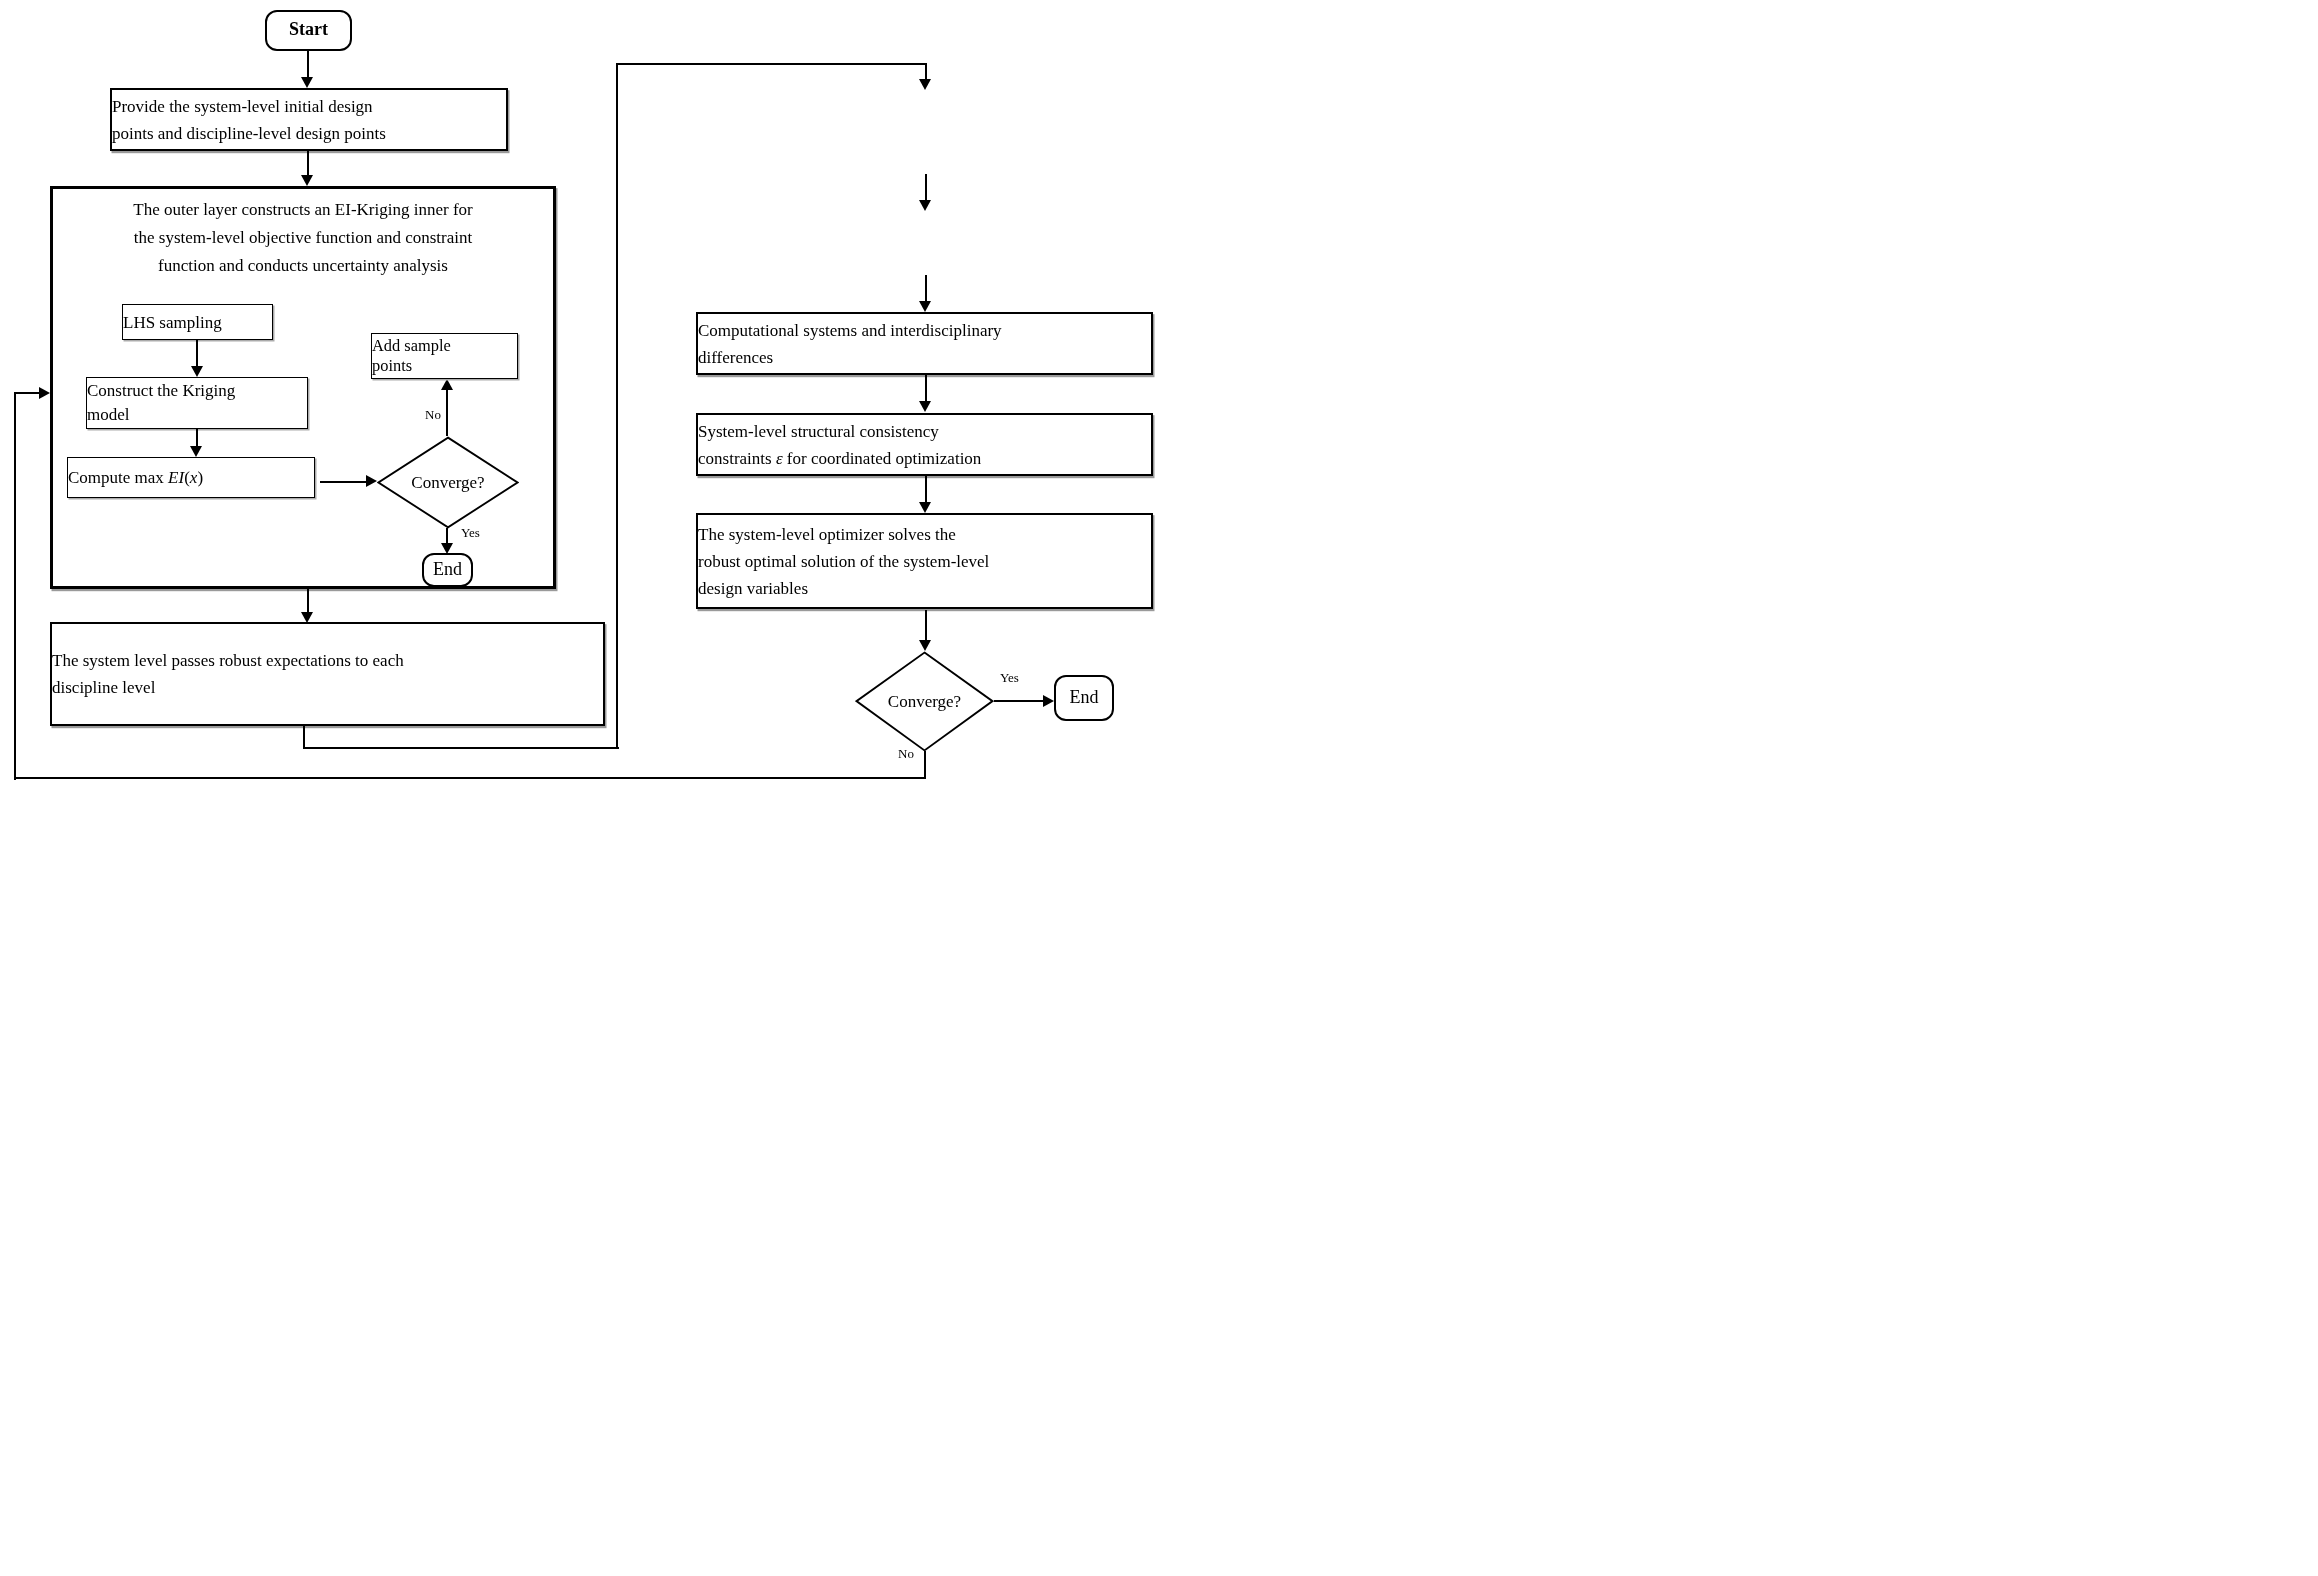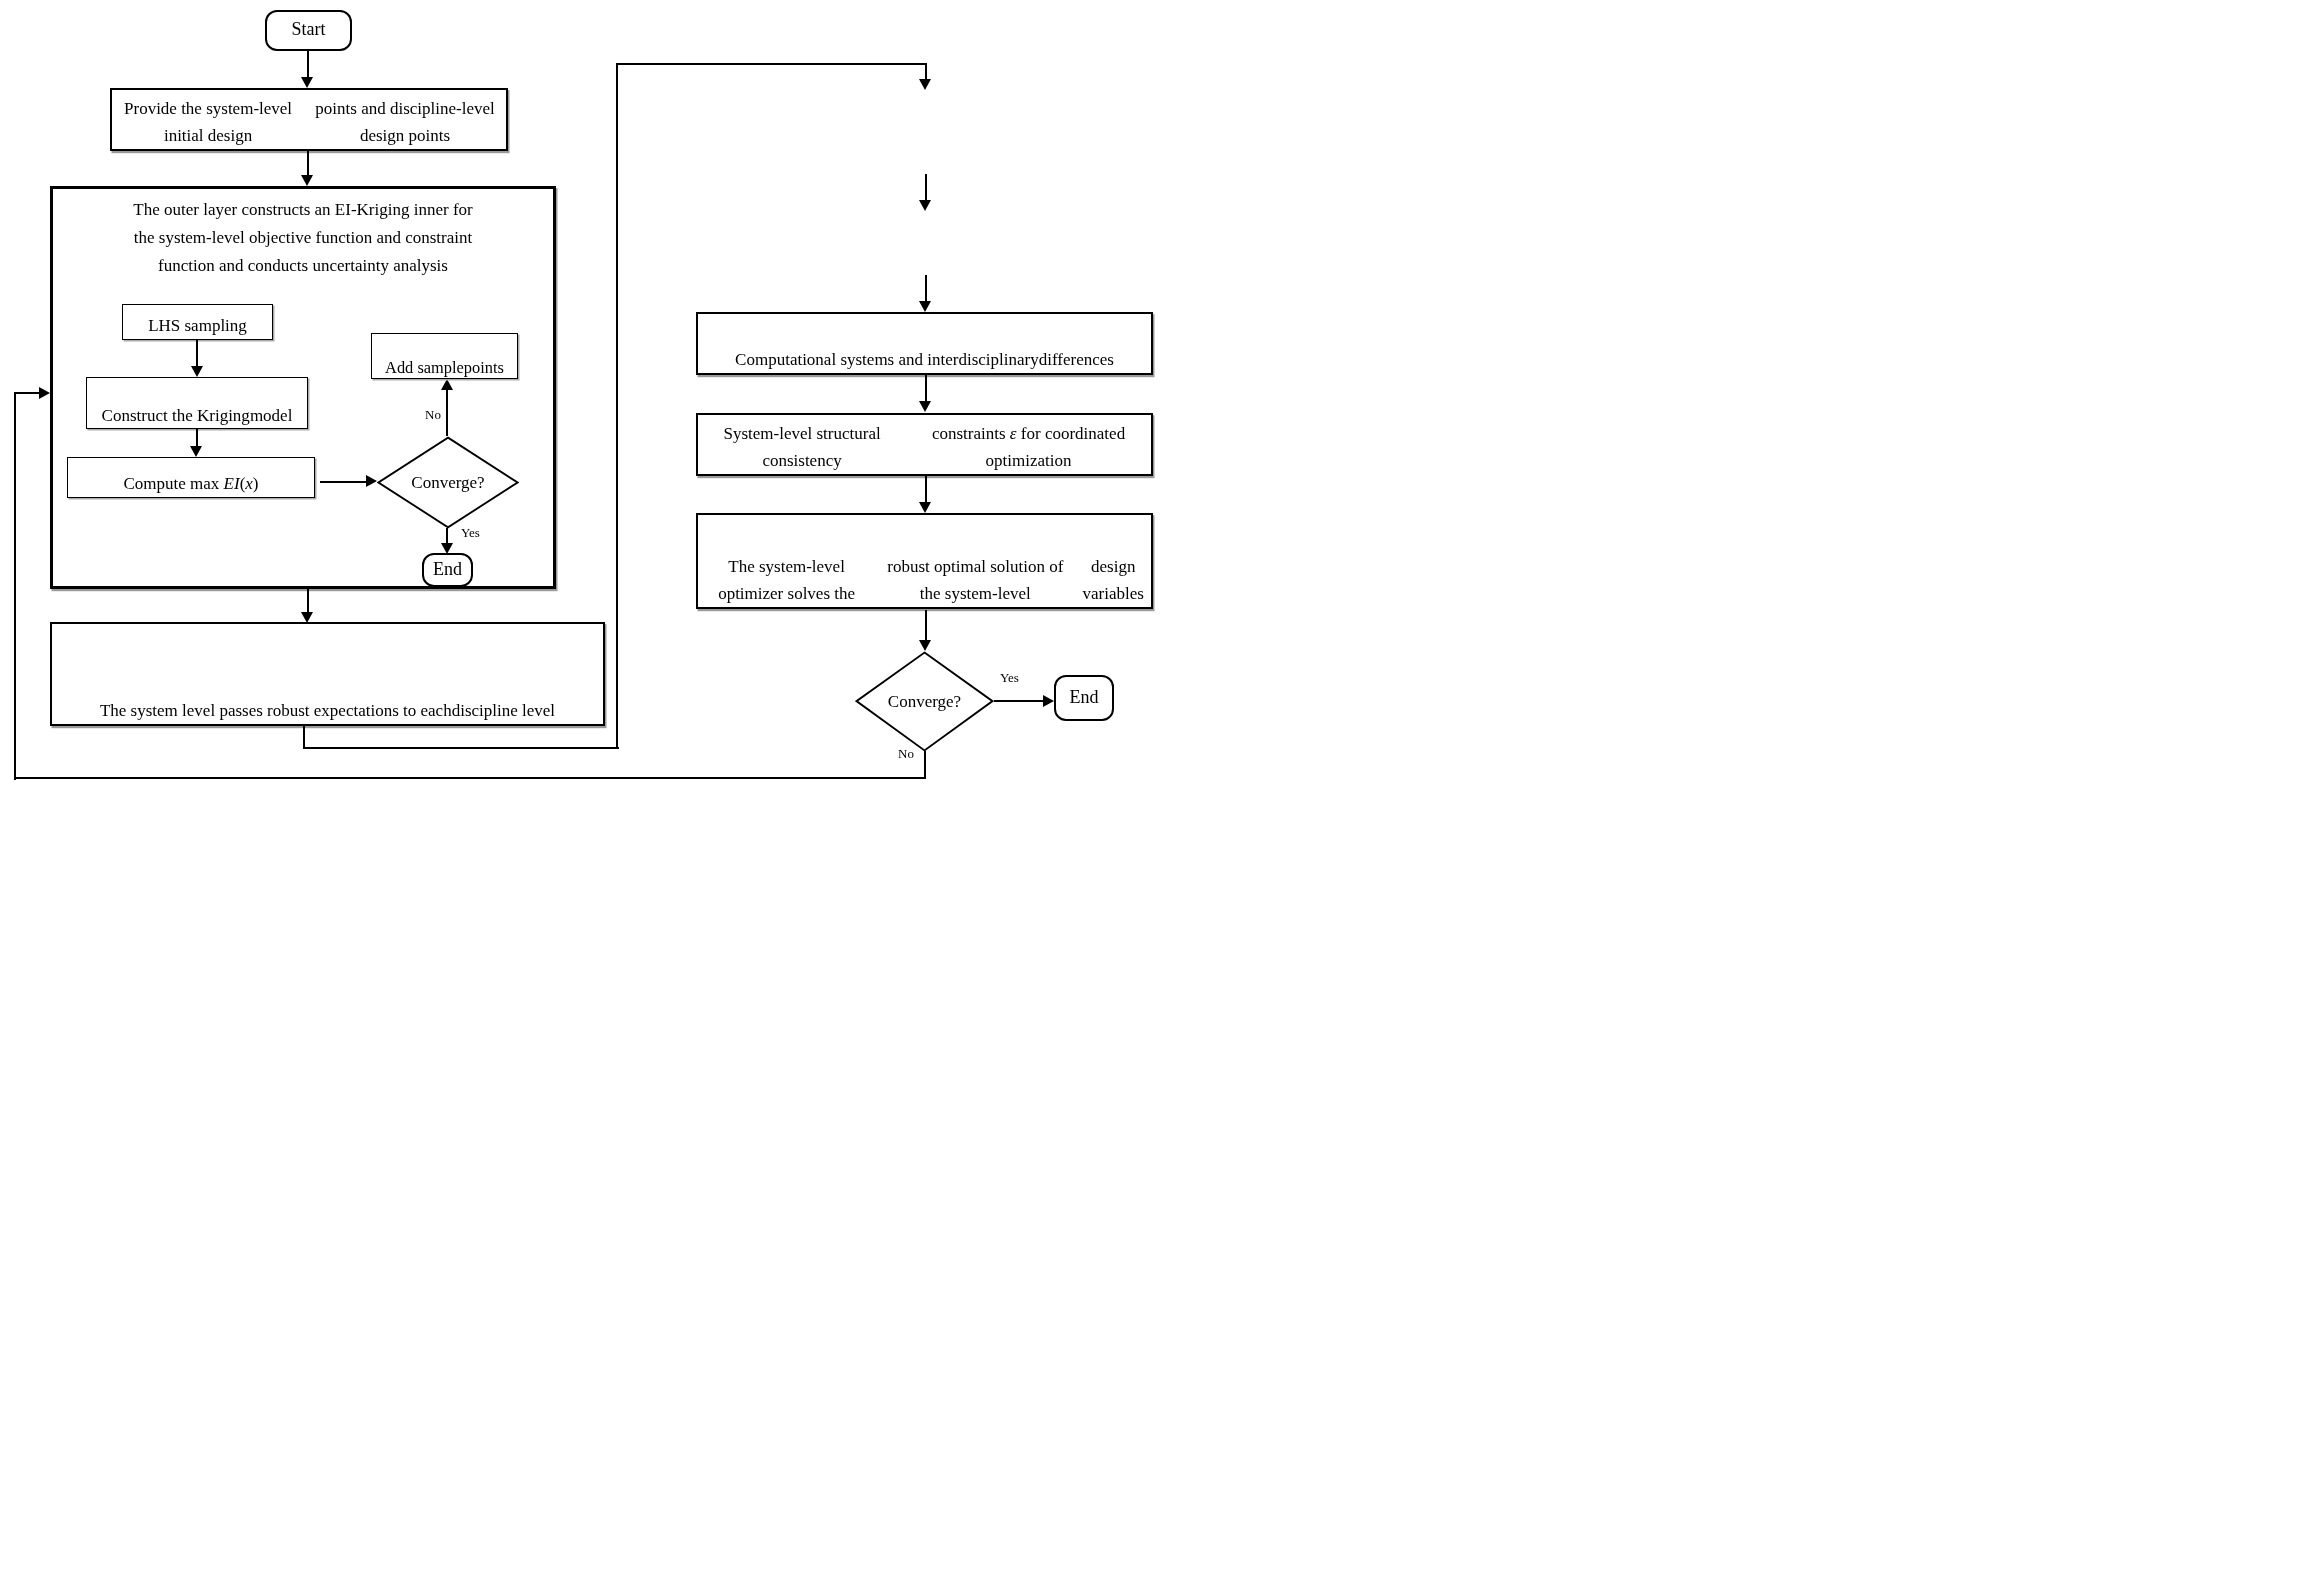--- a/index.html
+++ b/index.html
@@ -1,20 +1,20 @@
 <!DOCTYPE html>
 <html style="font-size:12px"><head>
 <meta charset="utf-8">
 <style>
   html,body{margin:0;padding:0;background:#ffffff;}
   body{font-family:"Liberation Serif","DejaVu Serif",serif;color:#000;}
   .canvas{position:relative;width:1160px;height:788px;background:#fff;overflow:hidden;}
   
   .pbox{position:absolute;background:#fff;border:2.2px solid #000;box-sizing:border-box;
-        display:flex;flex-direction:row;align-items:flex-end;justify-content:center;
+        display:flex;flex-direction:column;align-items:flex-start;justify-content:center;
         text-align:center;box-shadow:1.5px 2.2px 0 #9a9a9a;}
   .pbox.thin{border-width:1.5px;box-shadow:1.5px 1.5px 0 #ababab;}
   .oval{position:absolute;background:#fff;border:2.2px solid #000;border-radius:12px;box-sizing:border-box;
         display:flex;align-items:center;justify-content:center;text-align:center;}
   .outer{position:absolute;border:3px solid #000;box-sizing:border-box;background:#fff;
          box-shadow:1.5px 2.2px 0 #9a9a9a;}
   .t23{font-size:17px;line-height:27px;}
   .t22{font-size:16.4px;line-height:20px;}
   .t24{font-size:18px;line-height:19.4px;}
   .lh34{line-height:25px;}
@@ -35,21 +35,21 @@
   .dia .dtext{position:absolute;left:0;top:0;width:100%;height:100%;display:flex;
               align-items:center;justify-content:center;font-size:17px;}
   .lbl{position:absolute;font-size:13px;}
   .it{font-style:italic;}
 </style>
 </head>
 <body>
 
 <div class="canvas">
 
-  <div class="oval t24" style="left:265px;top:9.7px;width:87px;height:41px;">
+  <div class="oval t24" style="left:265px;top:9.7px;width:87px;height:41px;font-weight:bold;">
     <span>Start</span>
   </div>
 
   <div class="vline" style="left:307px;top:51px;height:27px;"></div>
   <div class="head down" style="left:301px;top:77px;"></div>
 
   <div class="pbox t23" style="left:110px;top:88px;width:398px;height:63px;">
     <div>Provide the system-level initial design</div>
     <div>points and discipline-level design points</div>
   </div>

